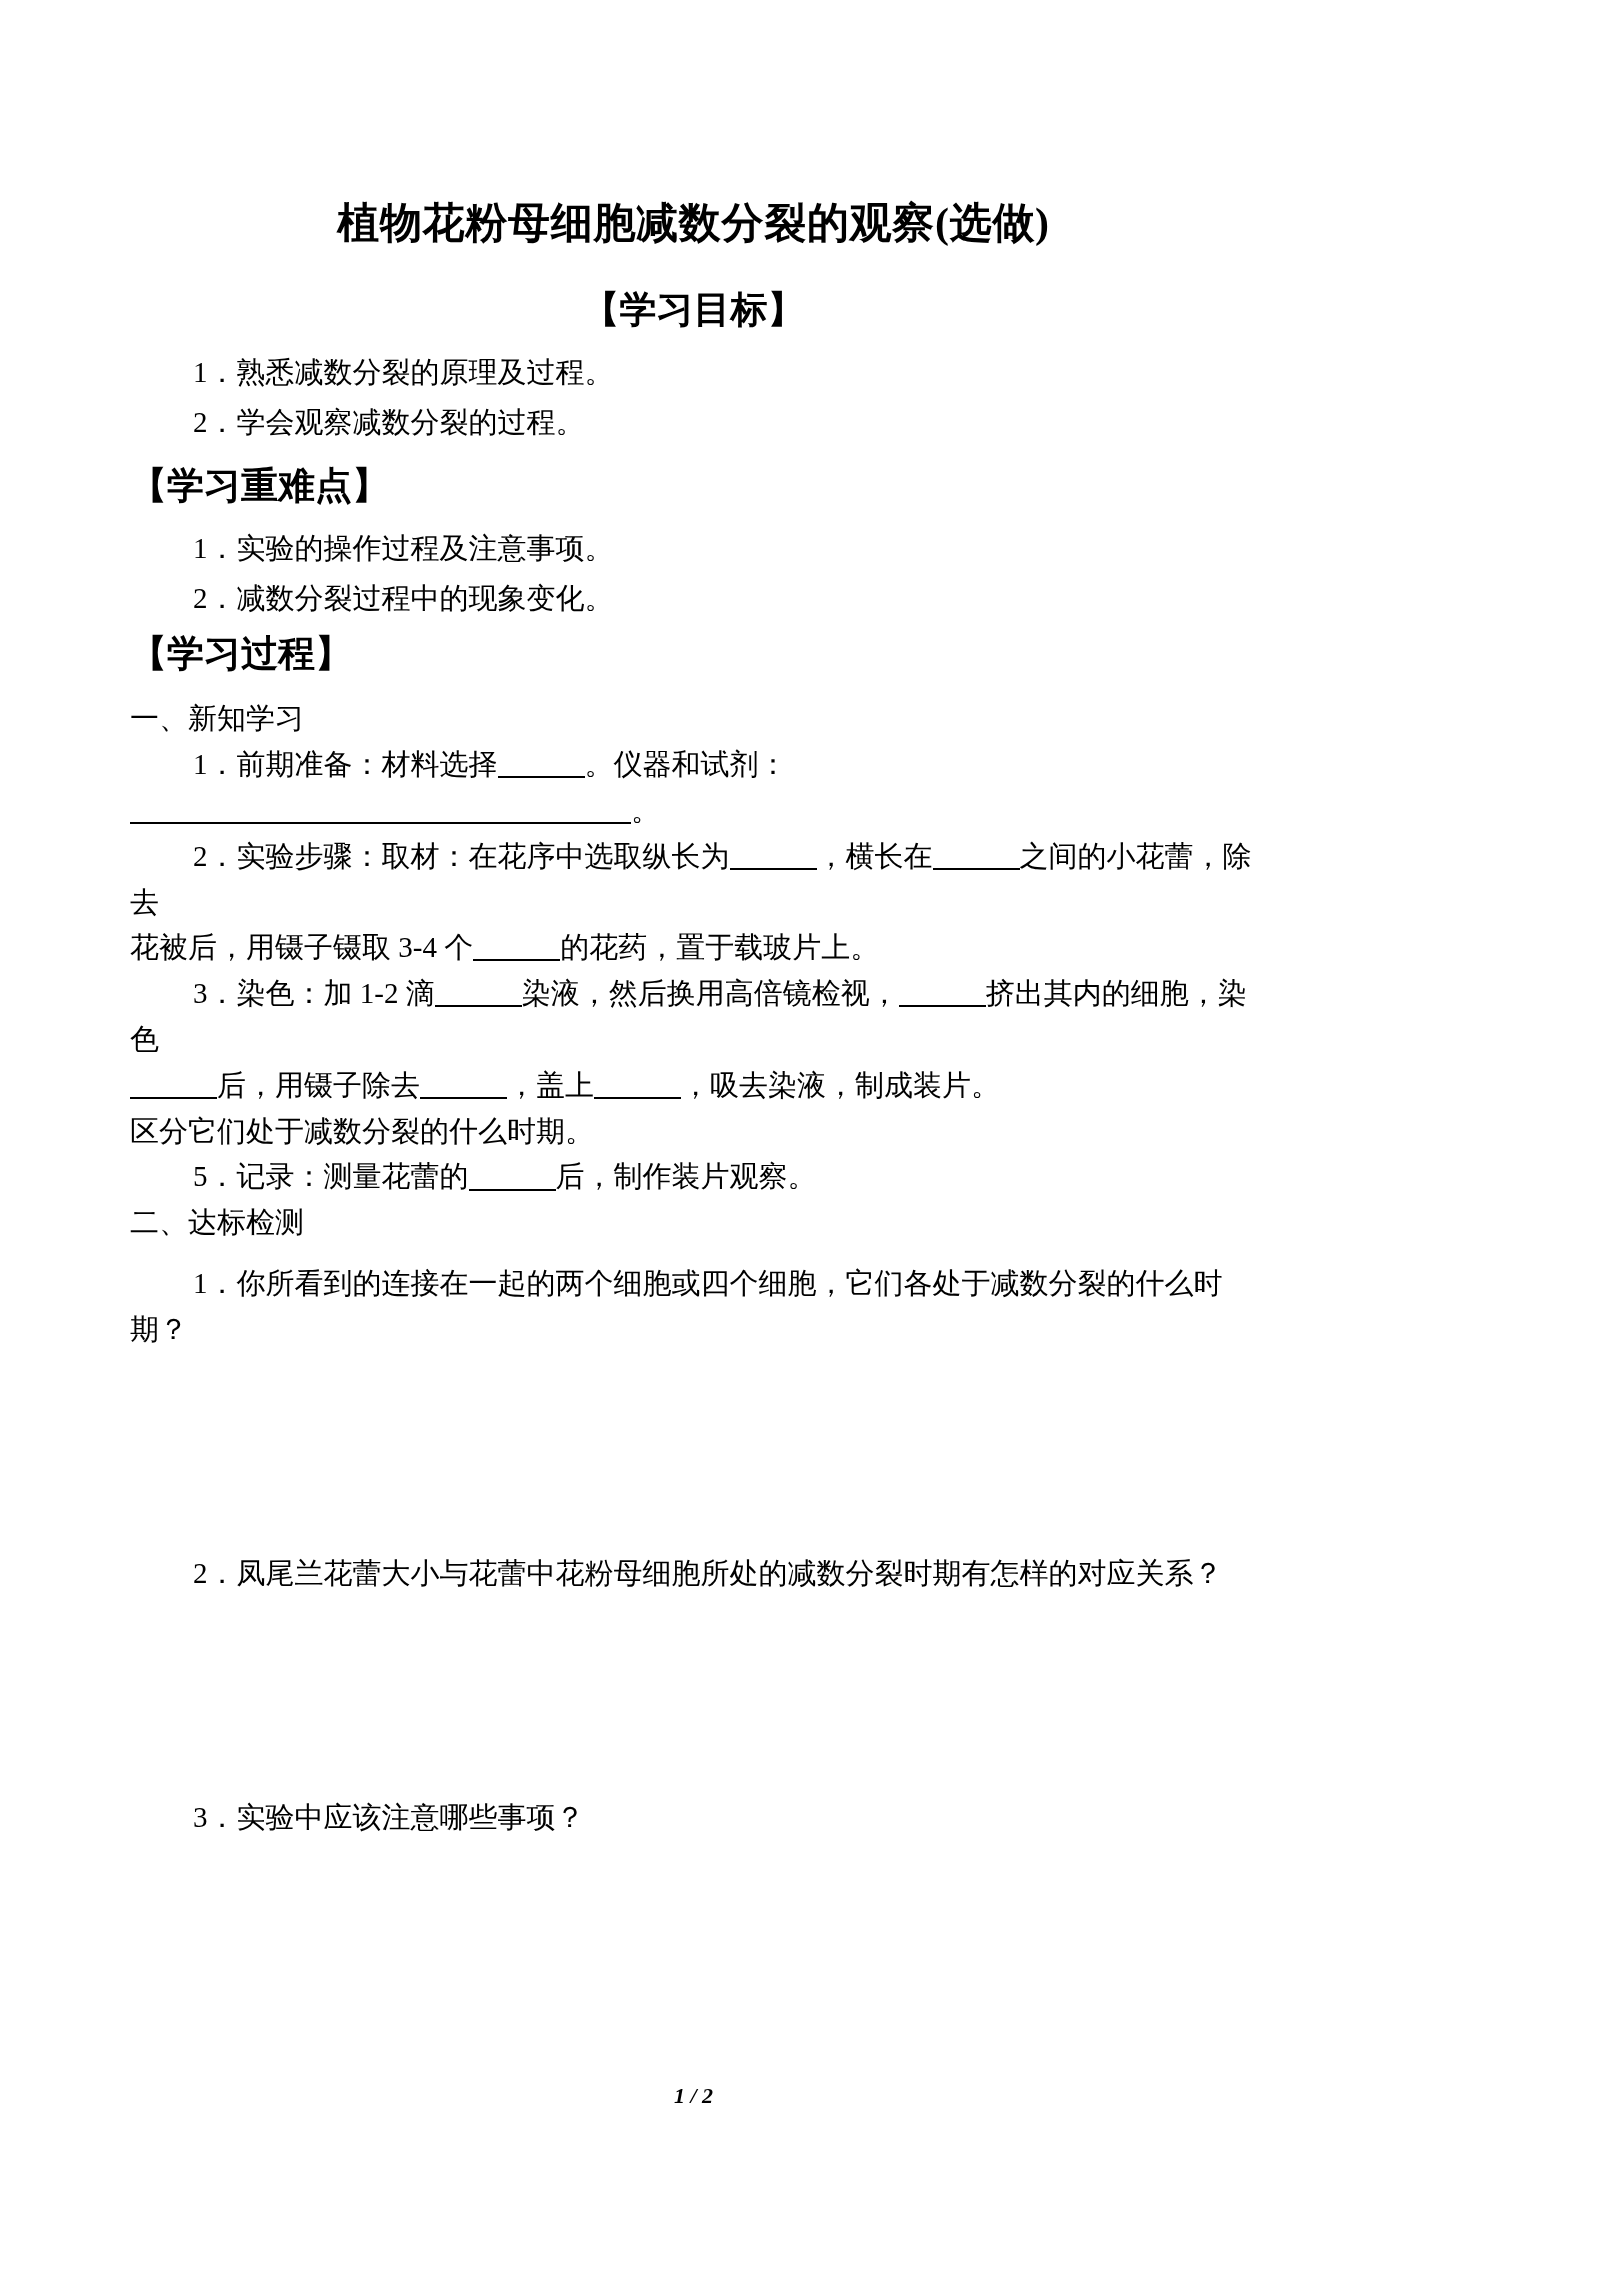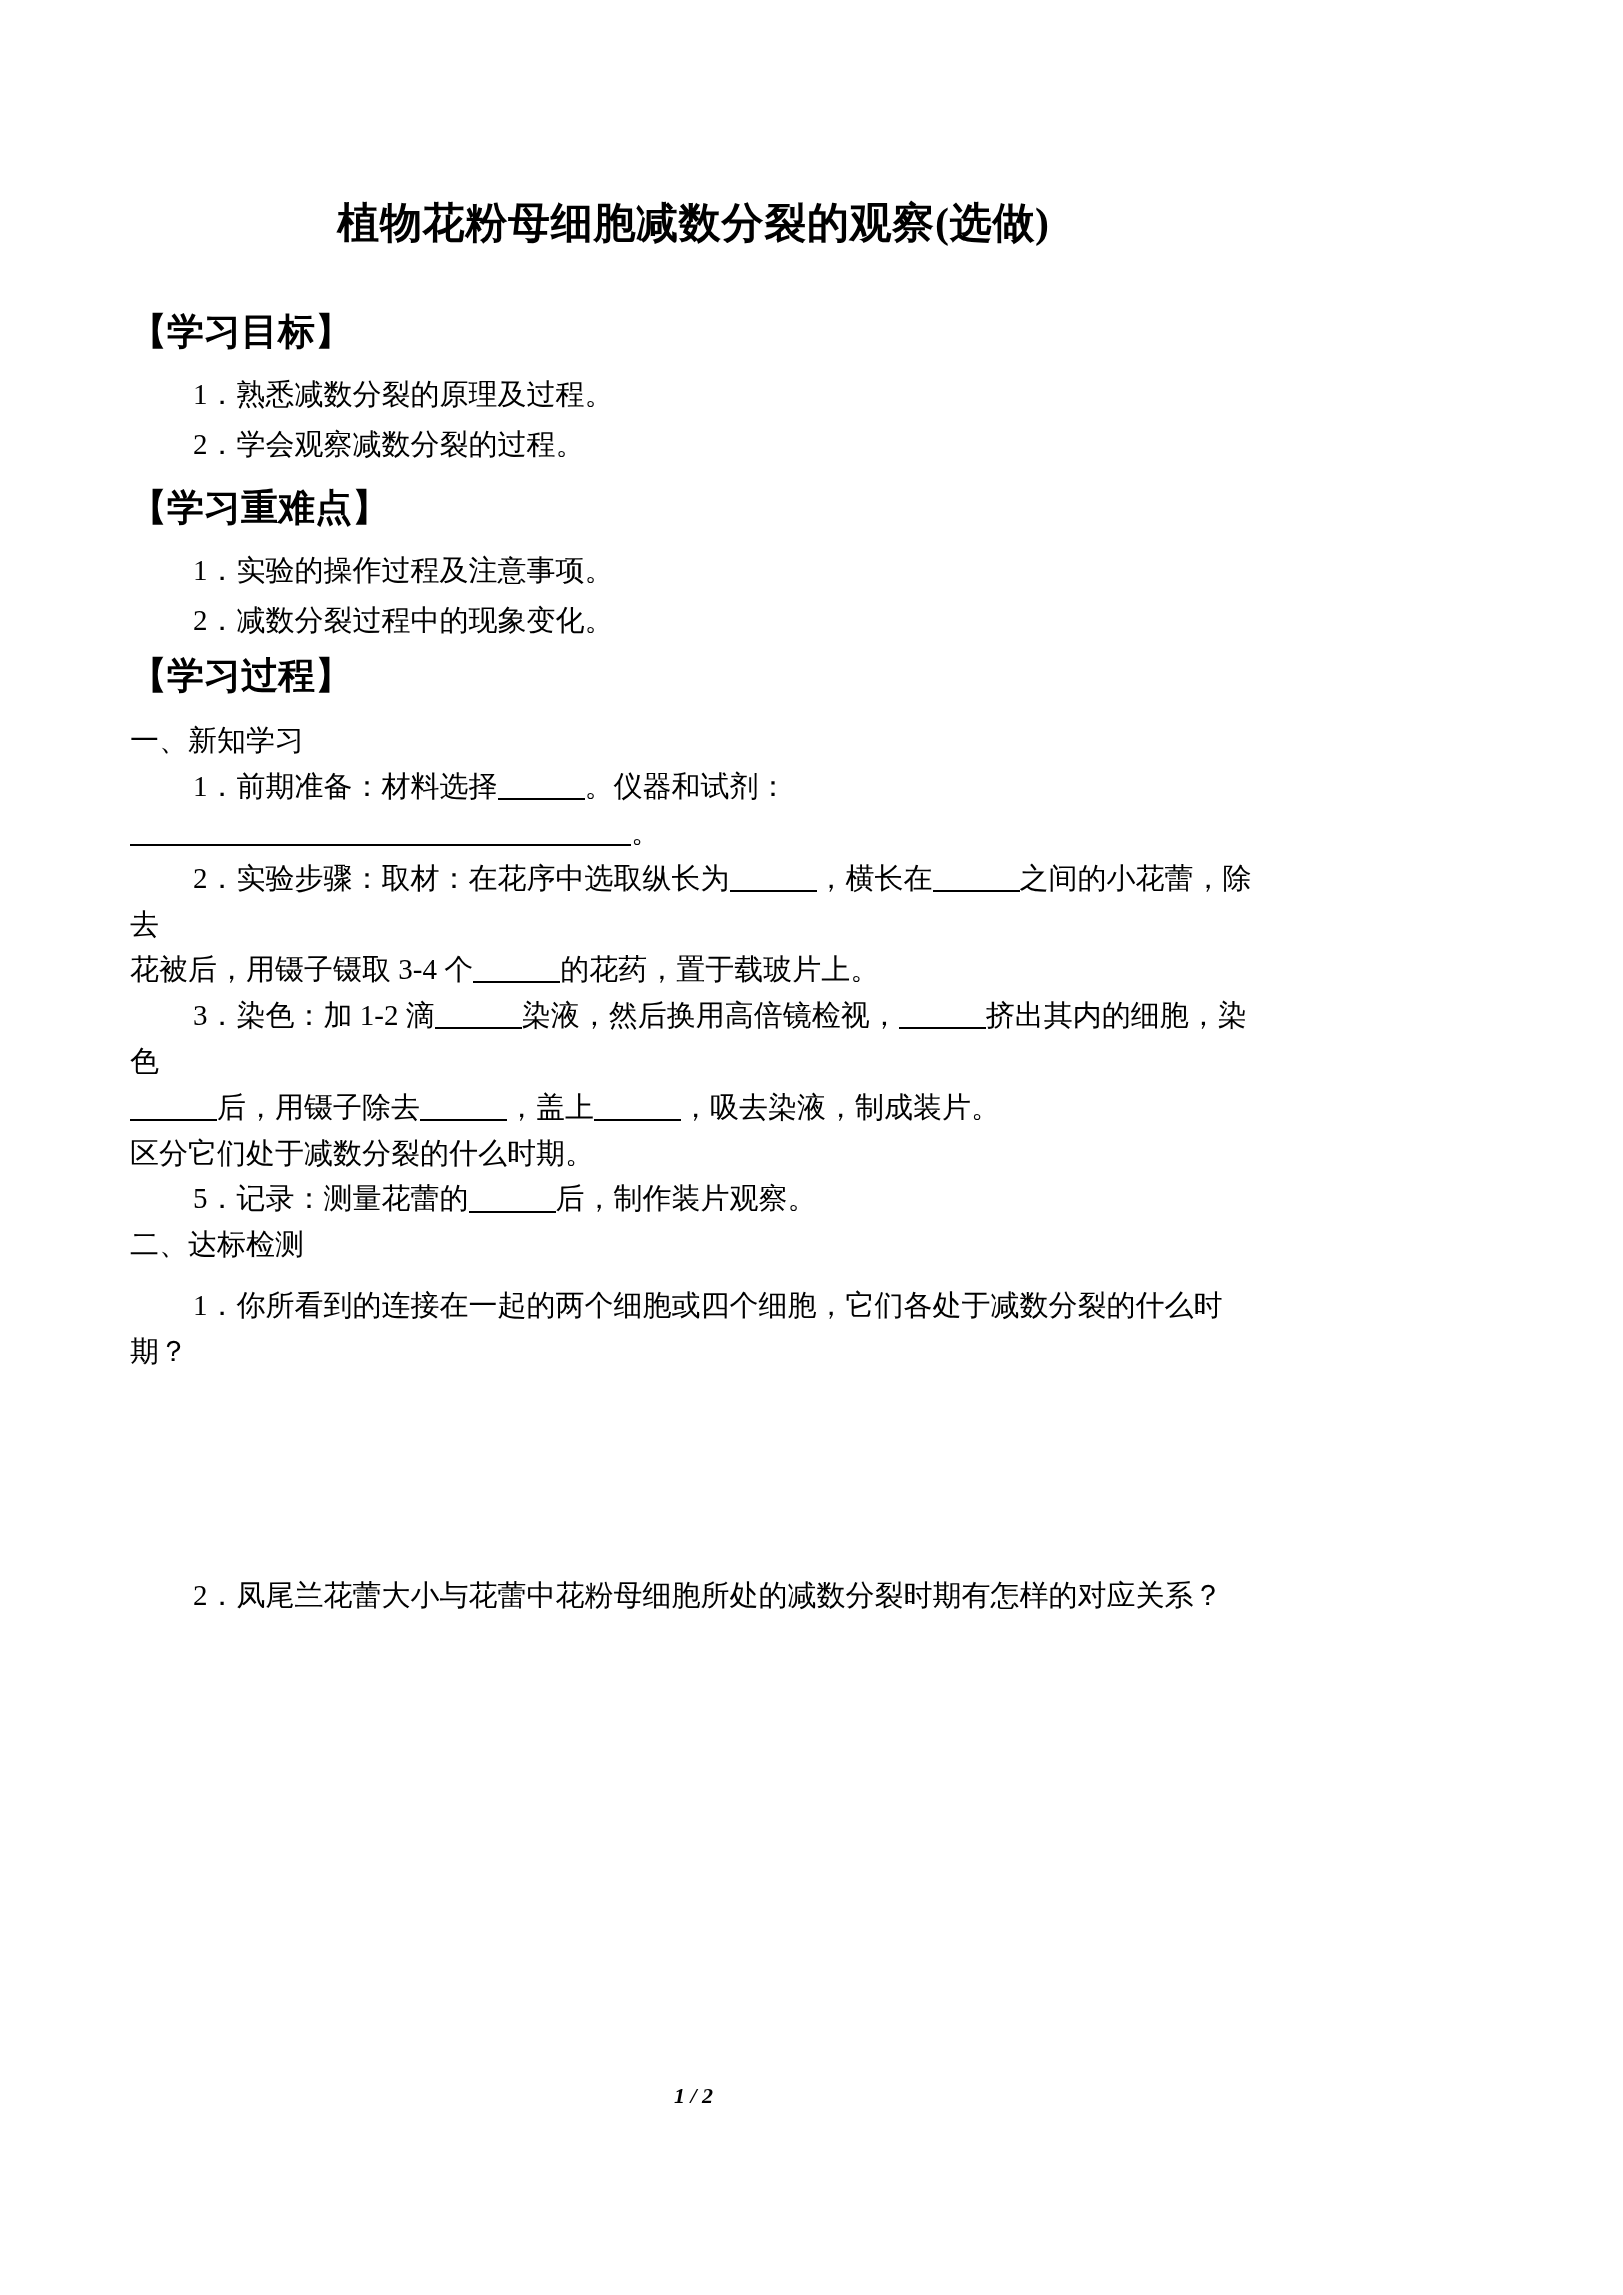--- a/index.html
+++ b/index.html
@@ -33,21 +33,21 @@
     line-height: 1.2;
   }
   
   .section-heading {
     font-size: 37px;
     font-weight: bold;
     line-height: 1.35;
     margin: 0;
     padding-left: 0;
   }
-  .sec-gap-top-1 { margin-top: 59px; }
+  .sec-gap-top-1 { margin-top: 37px; text-align: center; }
   .sec-gap-top-2 { margin-top: 15px; }
   .sec-gap-top-3 { margin-top: 7px; }
 
   
   .item {
     font-size: 29px;
     line-height: 1.58;
     margin: 0;
     text-indent: 63px;
   }
@@ -146,17 +146,18 @@
   </p>
 
   <p class="toplevel">二、达标检测</p>
 
   <p class="item q-gap">1．你所看到的连接在一起的两个细胞或四个细胞，它们各处于减数分裂的什么时期？</p>
   <div class="answer-space-1"></div>
 
   <p class="item">2．凤尾兰花蕾大小与花蕾中花粉母细胞所处的减数分裂时期有怎样的对应关系？</p>
   <div class="answer-space-2"></div>
 
+  <p class="item">3．实验中应该注意哪些事项？</p>
 
   <div class="footer">1 / 2</div>
 
 </div>
 
 
 </body></html>

